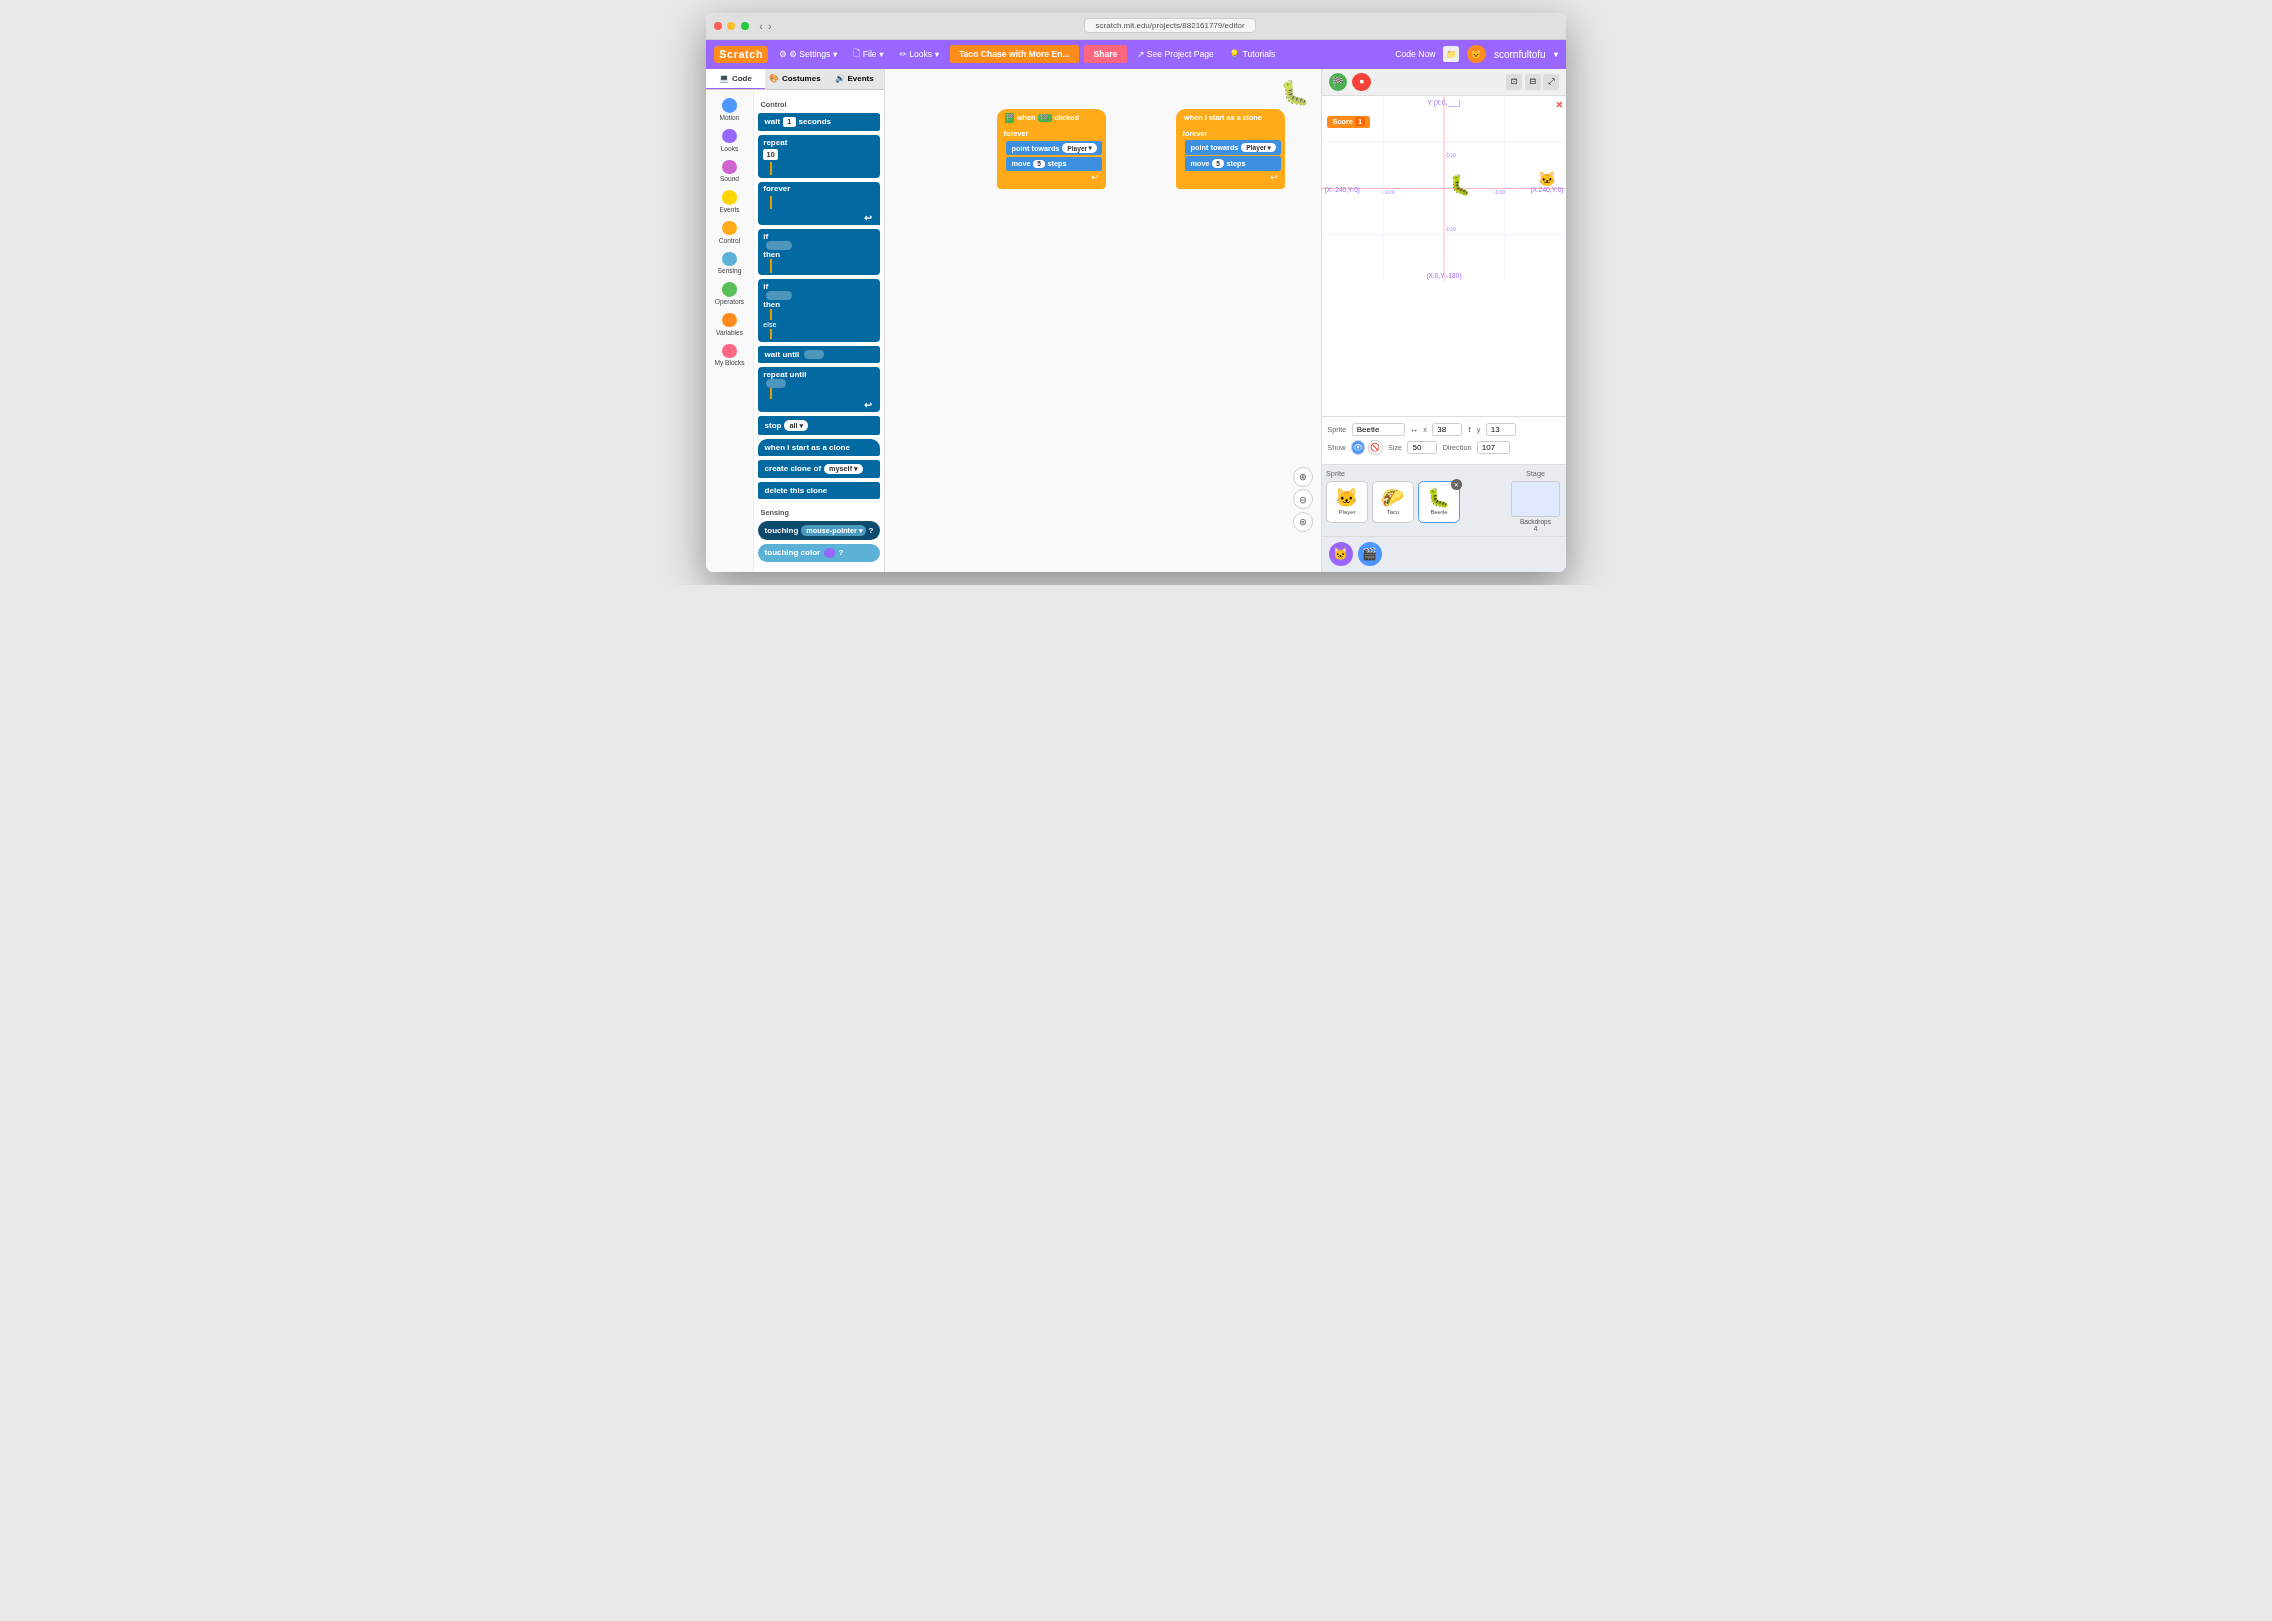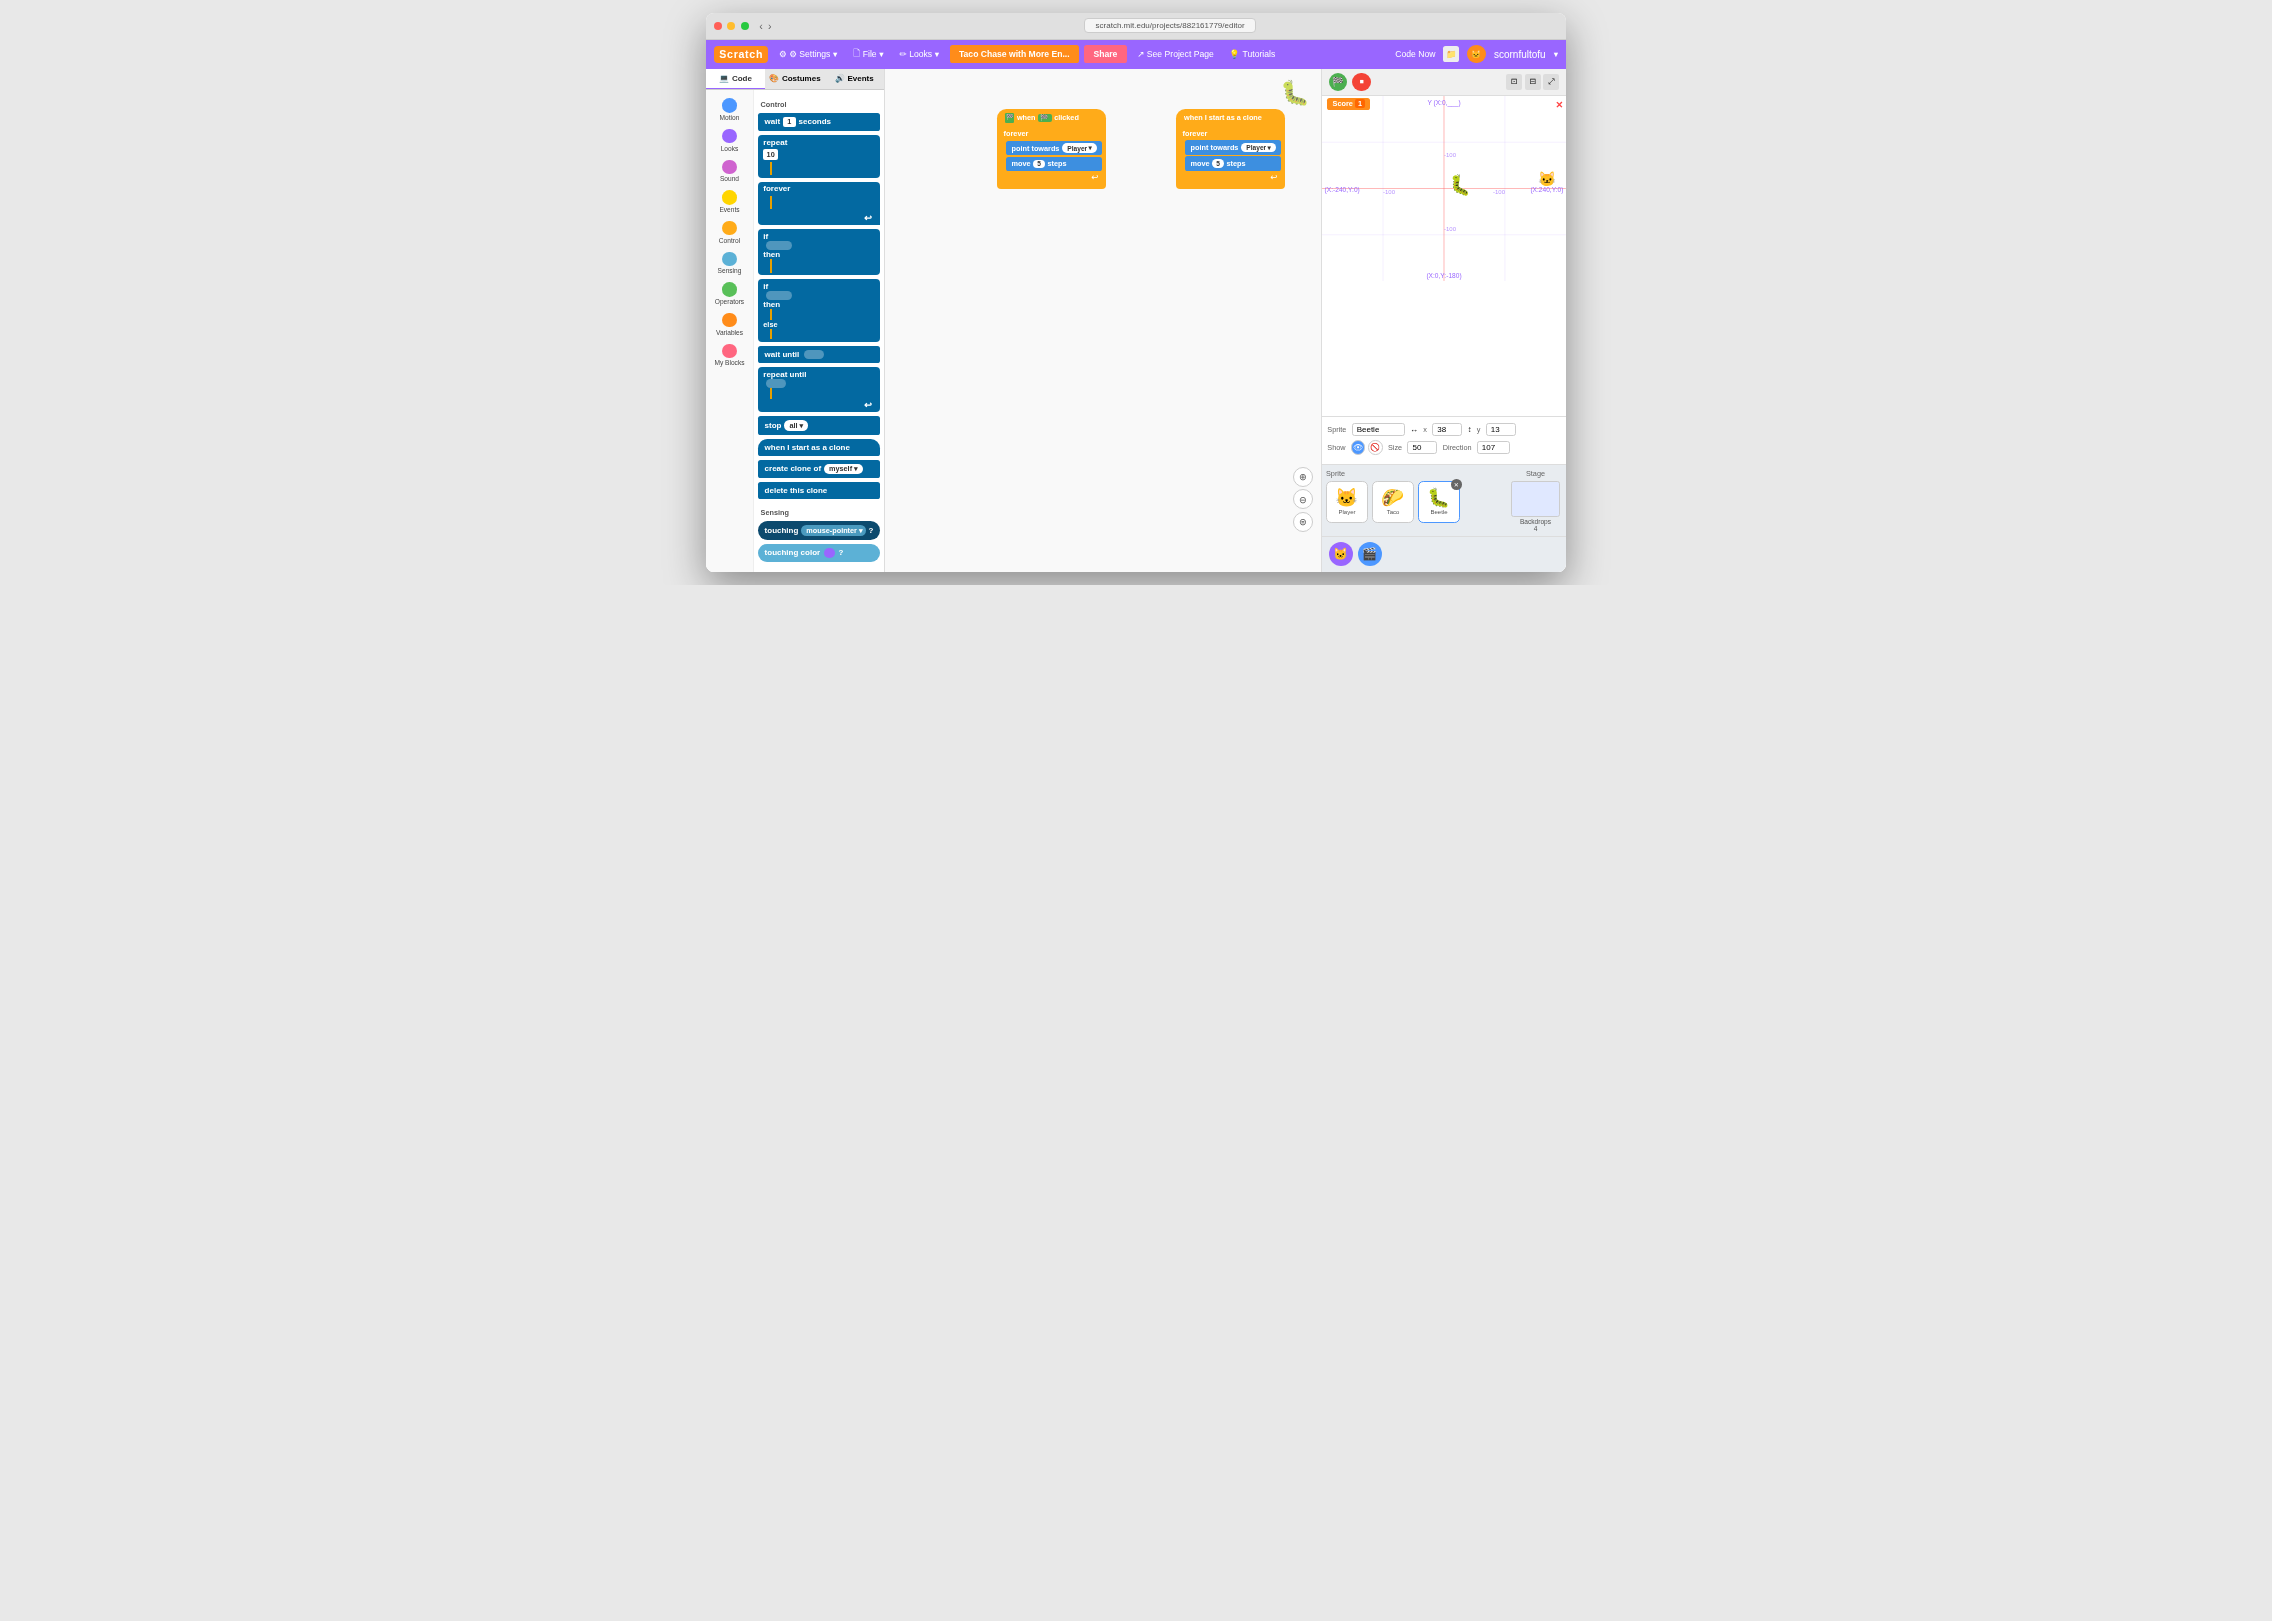--- a/index.html
+++ b/index.html
@@ -320,21 +320,21 @@
     .stage-canvas-inner {
       position: relative;
       width: 100%;
       height: 185px;
       background: white;
     }
 
     
     .score-badge {
       position: absolute;
-      top: 2px;
+      top: 20px;
       left: 5.3px;
       background: #ff8c1a;
       color: #fff;
       font-size: 7.3px;
       font-weight: 700;
       padding: 1.3px 5.3px;
       border-radius: 2.6px;
       display: flex;
       align-items: center;
       gap: 2.6px;
@@ -627,21 +627,21 @@
           </div>
 
           <div class="block block-orange" style="flex-direction:column;align-items:flex-start;border-radius:4px;padding:2.6px 5.3px;gap:0;">
             if <span style="display:inline-block;width:26.5px;height:9.3px;background:rgba(255,255,255,0.3);border-radius:5.3px;margin:0 2.6px;"></span> then
             <div style="height:13.2px;border-left:2px solid #e6a000;margin-left:6.6px;"></div>
           </div>
 
           <div class="block block-orange" style="flex-direction:column;align-items:flex-start;border-radius:4px;padding:2.6px 5.3px;gap:0;">
             if <span style="display:inline-block;width:26.5px;height:9.3px;background:rgba(255,255,255,0.3);border-radius:5.3px;margin:0 2.6px;"></span> then
             <div style="height:10.6px;border-left:2px solid #e6a000;margin-left:6.6px;"></div>
-            <div style="font-size:7.3px;font-weight:700;">else</div>
+            <div style="font-size:7.3px;font-weight:400;">else</div>
             <div style="height:10.6px;border-left:2px solid #e6a000;margin-left:6.6px;"></div>
           </div>
 
           <div class="block block-orange">
             wait until <span style="display:inline-block;width:20px;height:9.3px;background:rgba(255,255,255,0.3);border-radius:5.3px;margin:0 2.6px;"></span>
           </div>
 
           <div class="block block-orange" style="flex-direction:column;align-items:flex-start;border-radius:4px;padding:2.6px 5.3px;gap:0;">
             repeat until <span style="display:inline-block;width:20px;height:9.3px;background:rgba(255,255,255,0.3);border-radius:5.3px;margin:0 2.6px;"></span>
             <div style="height:10.6px;border-left:2px solid #e6a000;margin-left:6.6px;"></div>

